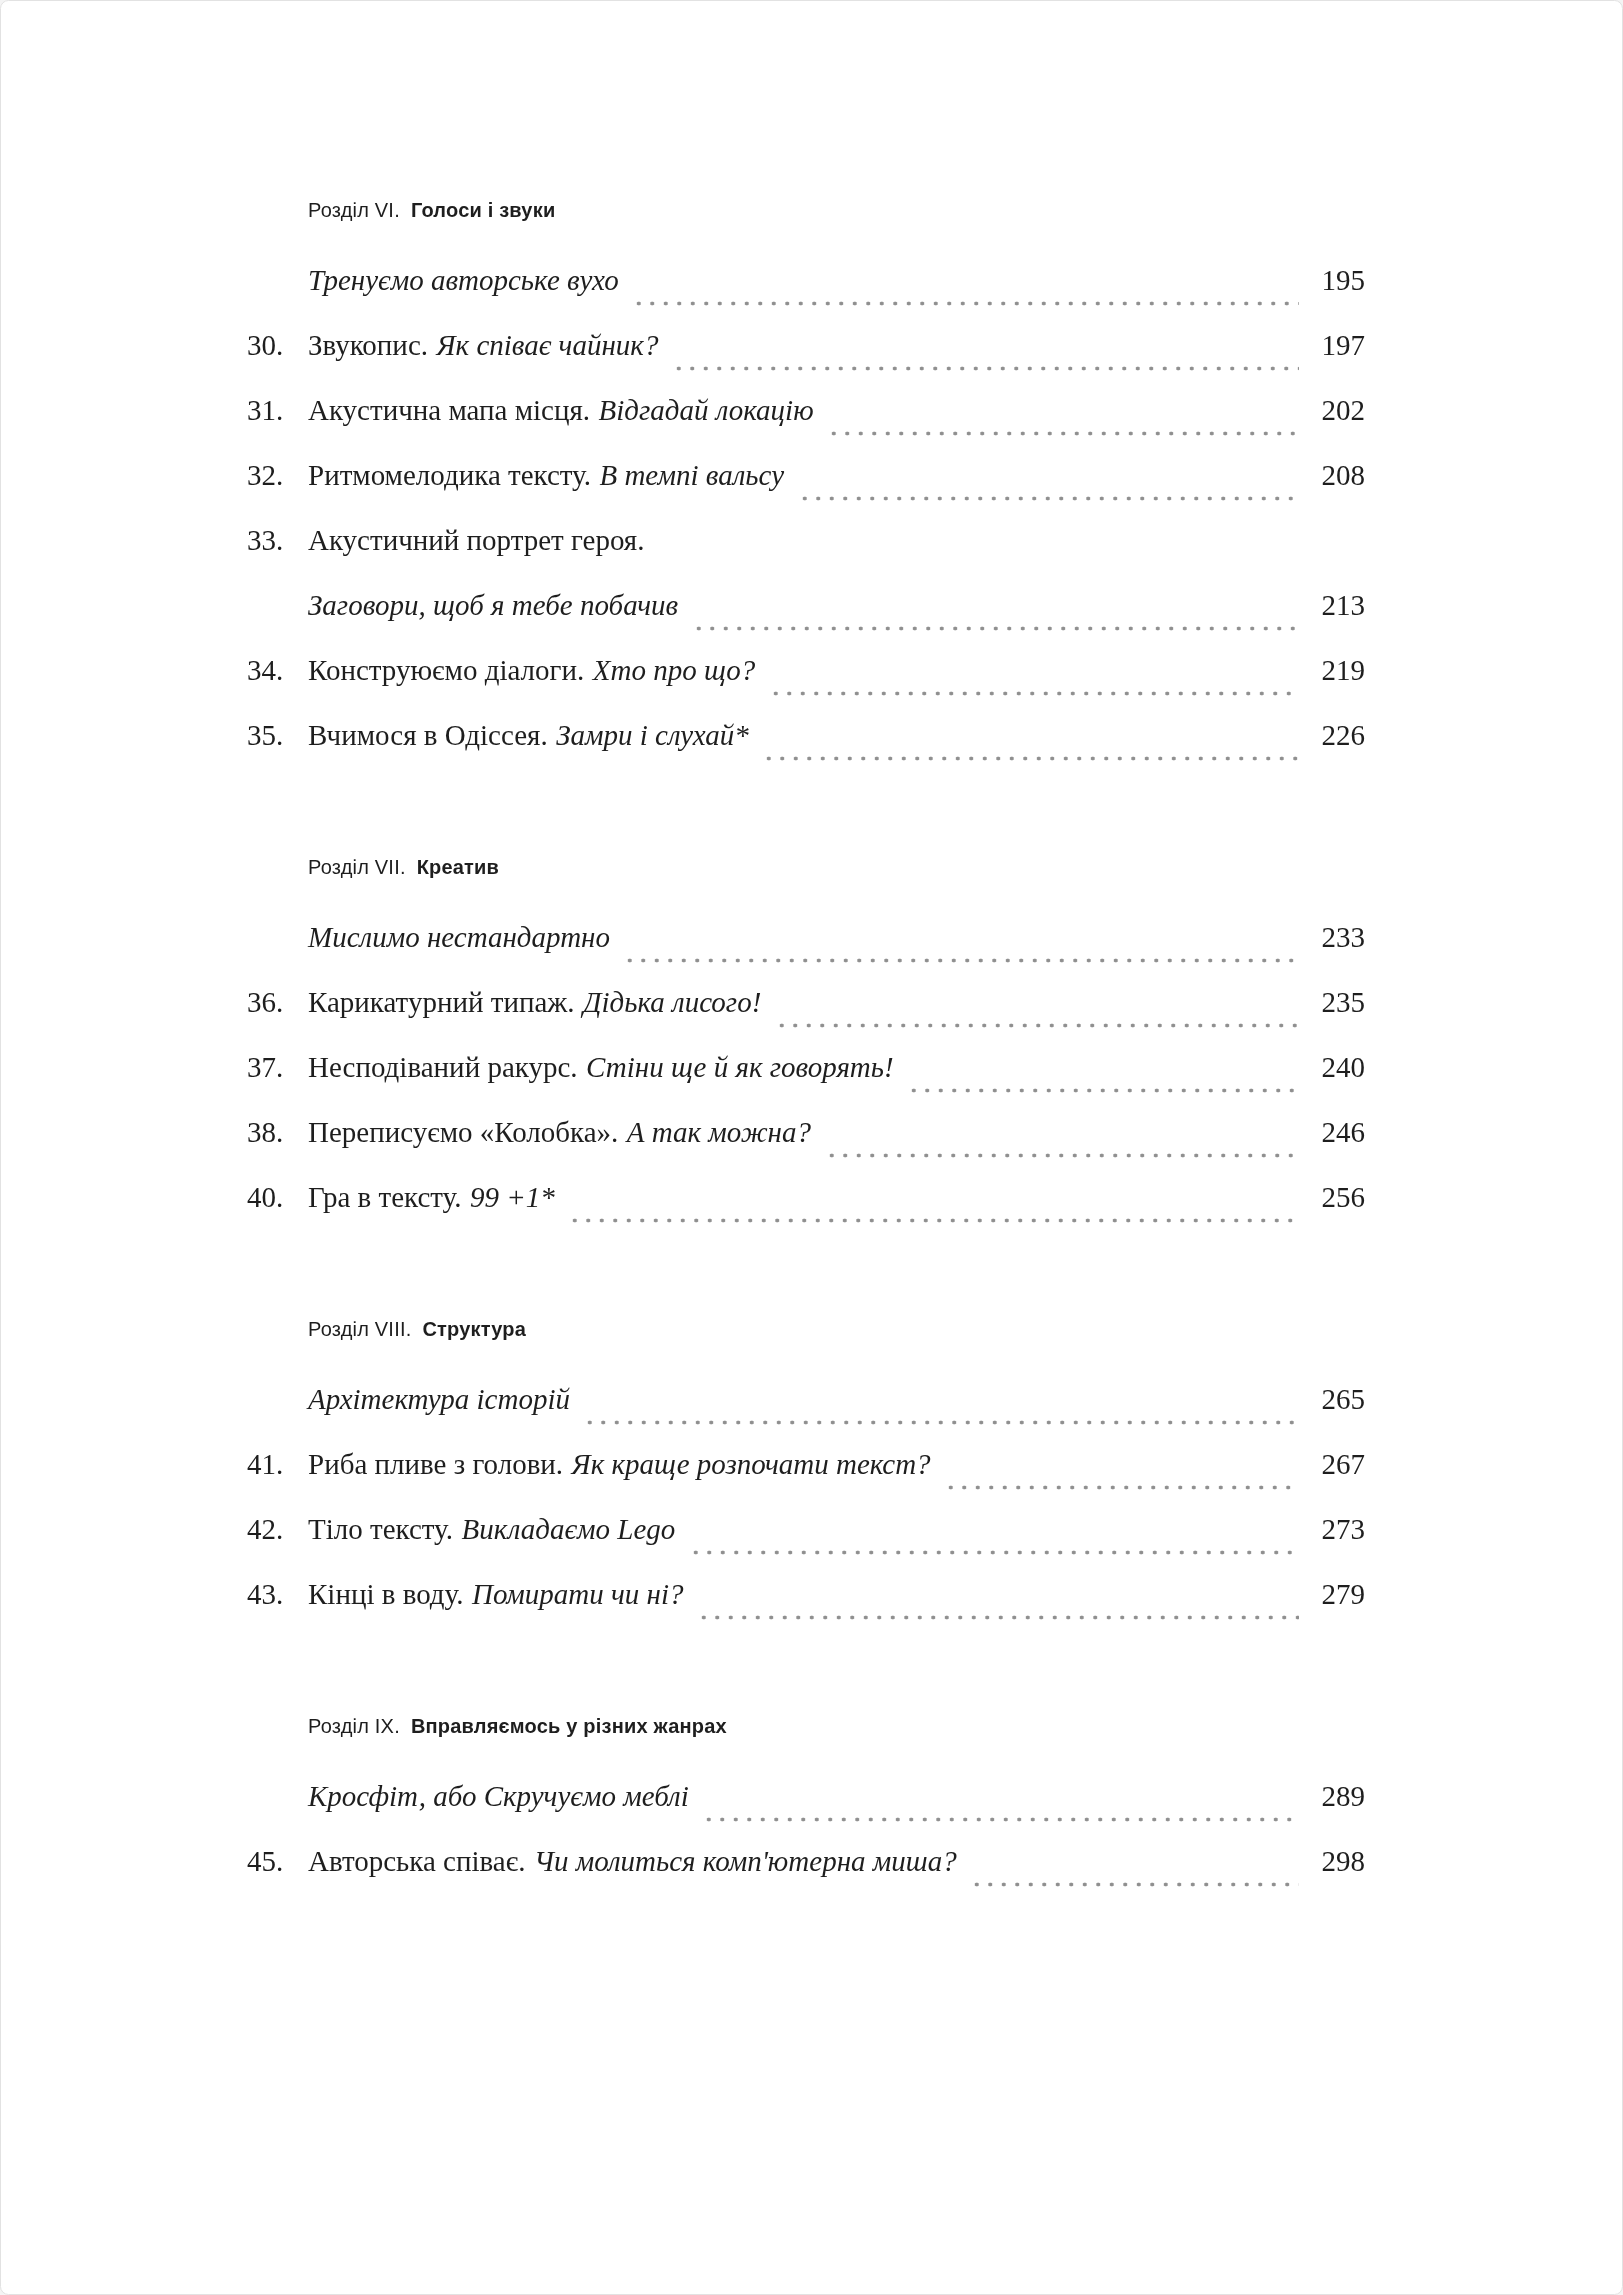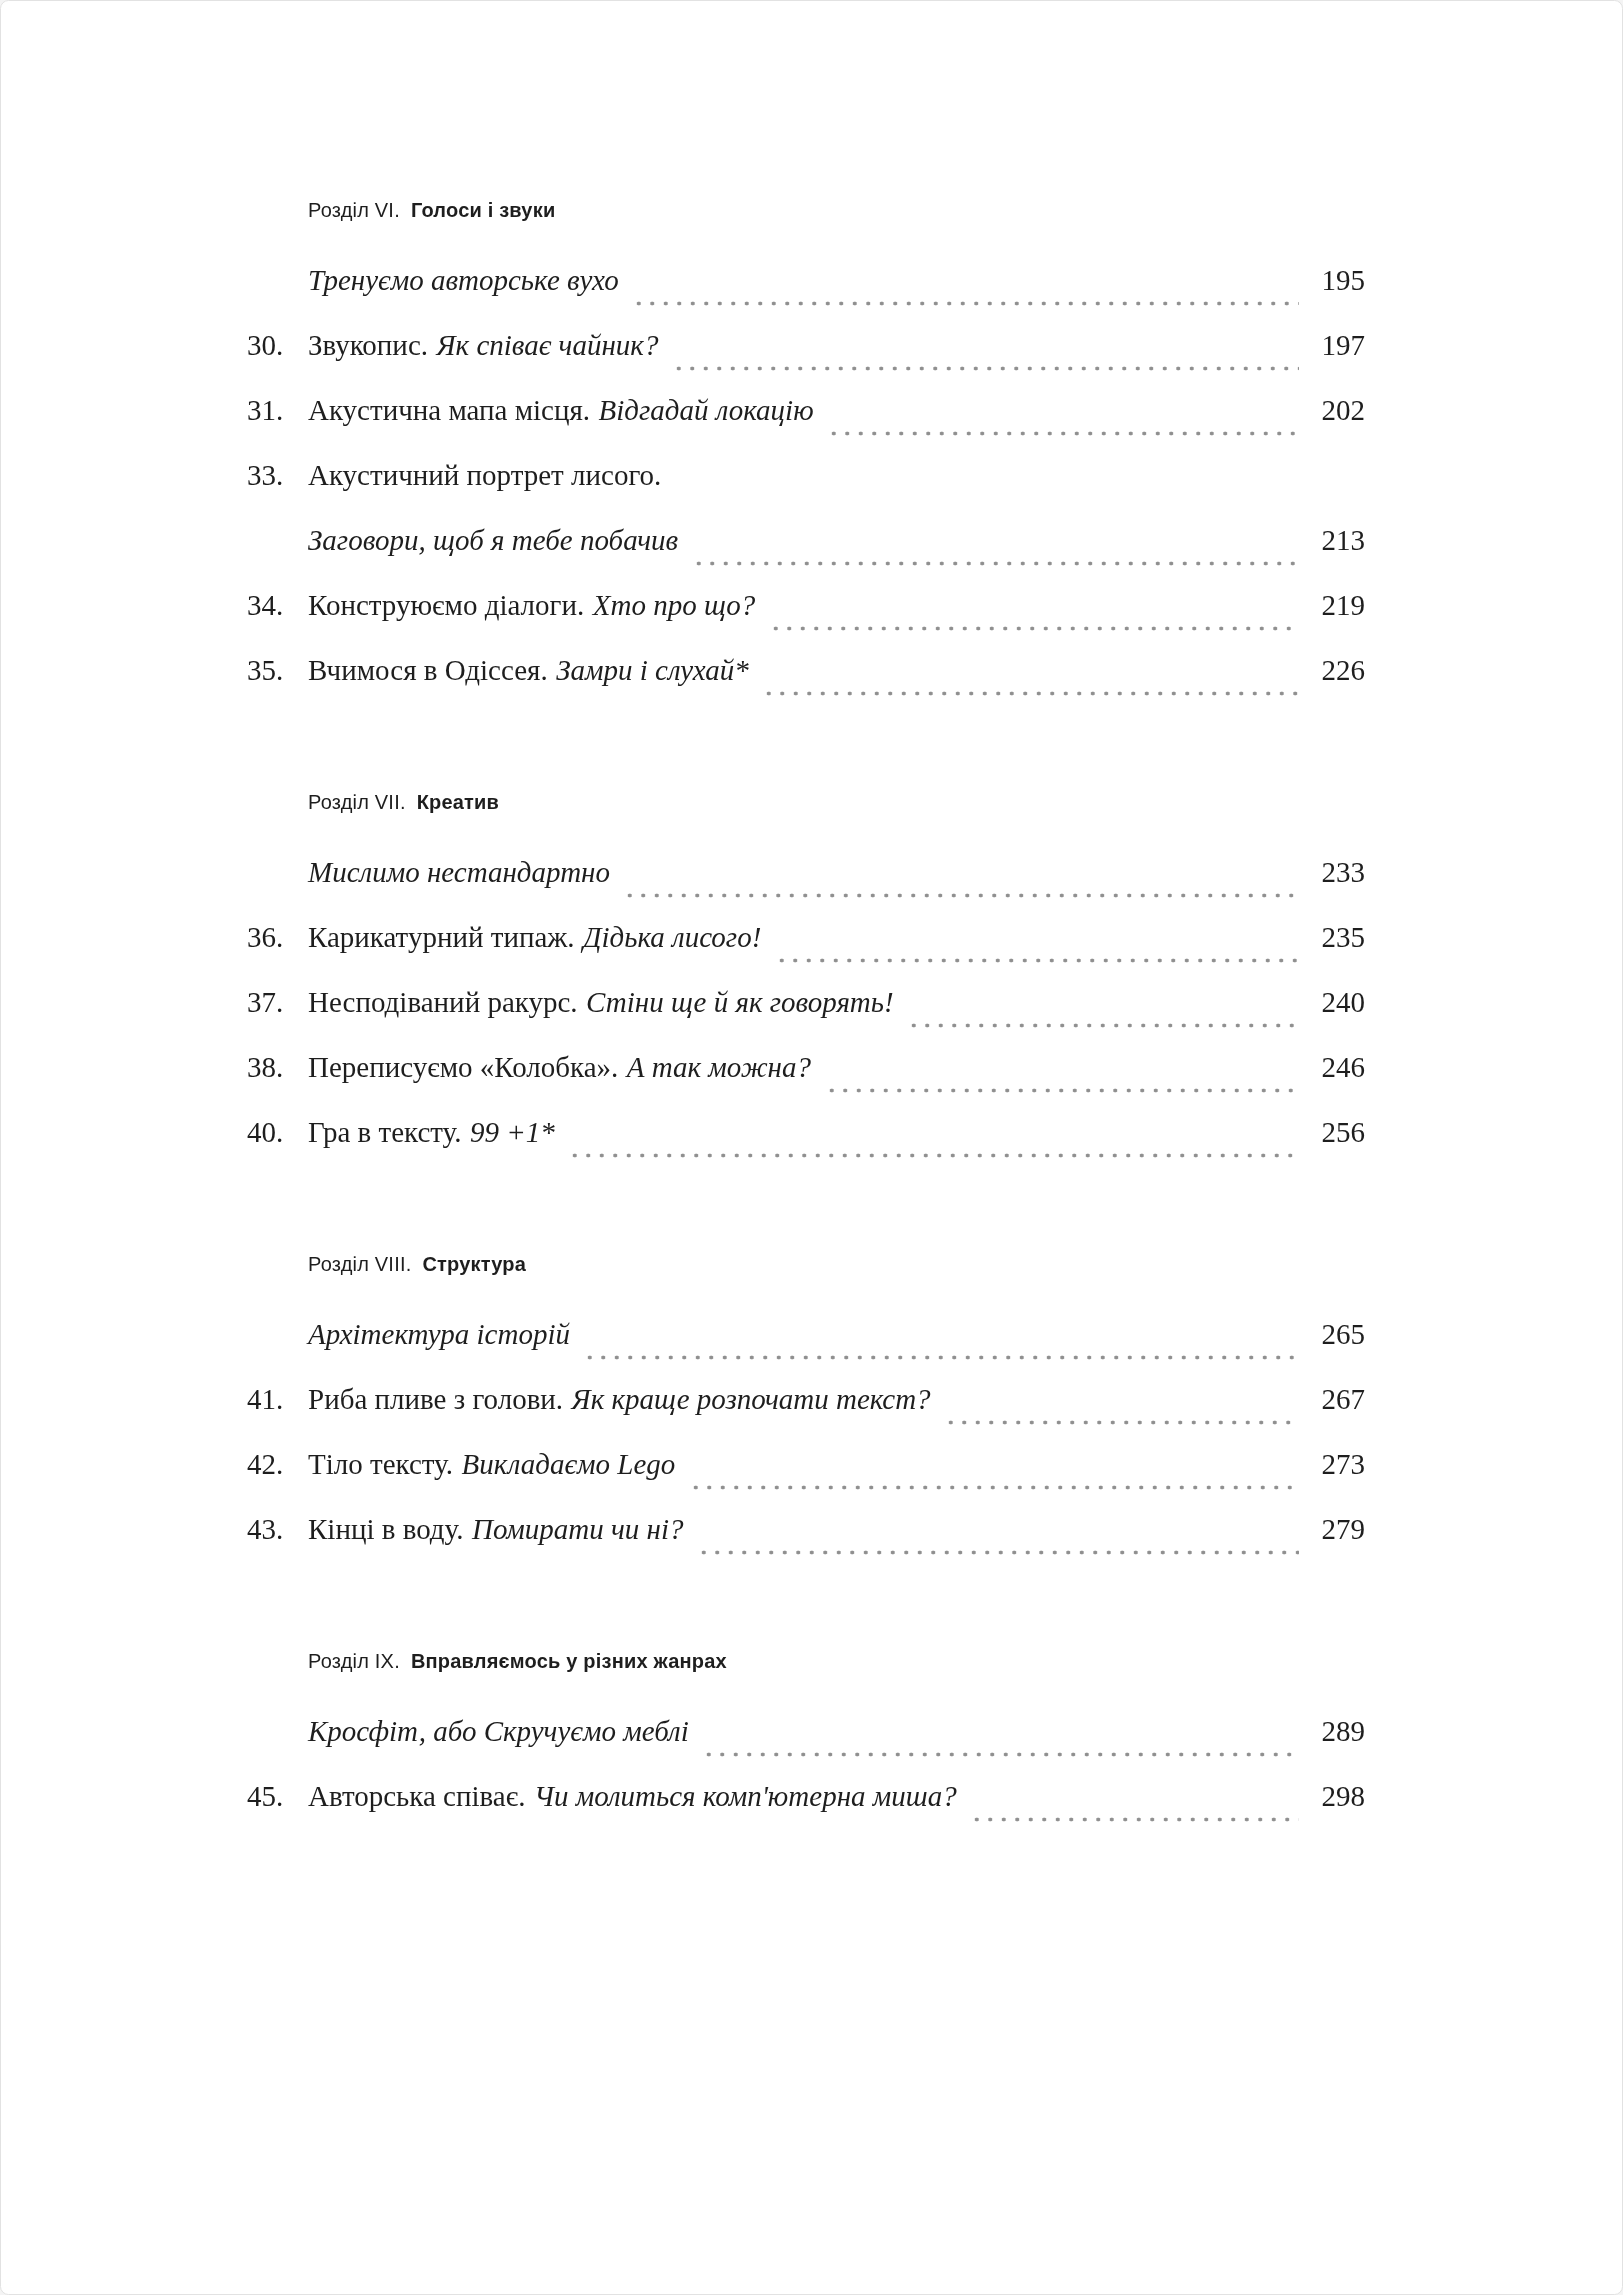--- a/index.html
+++ b/index.html
@@ -99,22 +99,29 @@
           <span class="page-num">197</span>
         </div>
         <div class="row entry-row">
           <span class="num">31.</span>
           <span class="title-main">Акустична мапа місця.</span>
           <span class="title-sub">Відгадай локацію</span>
           <span class="leader"></span>
           <span class="page-num">202</span>
         </div>
         <div class="row entry-row">
+          <span class="num">32.</span>
+          <span class="title-main">Ритмомелодика тексту.</span>
+          <span class="title-sub">В темпі вальсу</span>
+          <span class="leader"></span>
+          <span class="page-num">208</span>
+        </div>
+        <div class="row entry-row">
           <span class="num">33.</span>
-          <span class="title-main">Акустичний портрет лисого.</span>
+          <span class="title-main">Акустичний портрет героя.</span>
         </div>
         <div class="row cont-row">
           <span class="num"></span>
           <span class="title-sub">Заговори, щоб я тебе побачив</span>
           <span class="leader"></span>
           <span class="page-num">213</span>
         </div>
         <div class="row entry-row">
           <span class="num">34.</span>
           <span class="title-main">Конструюємо діалоги.</span>

